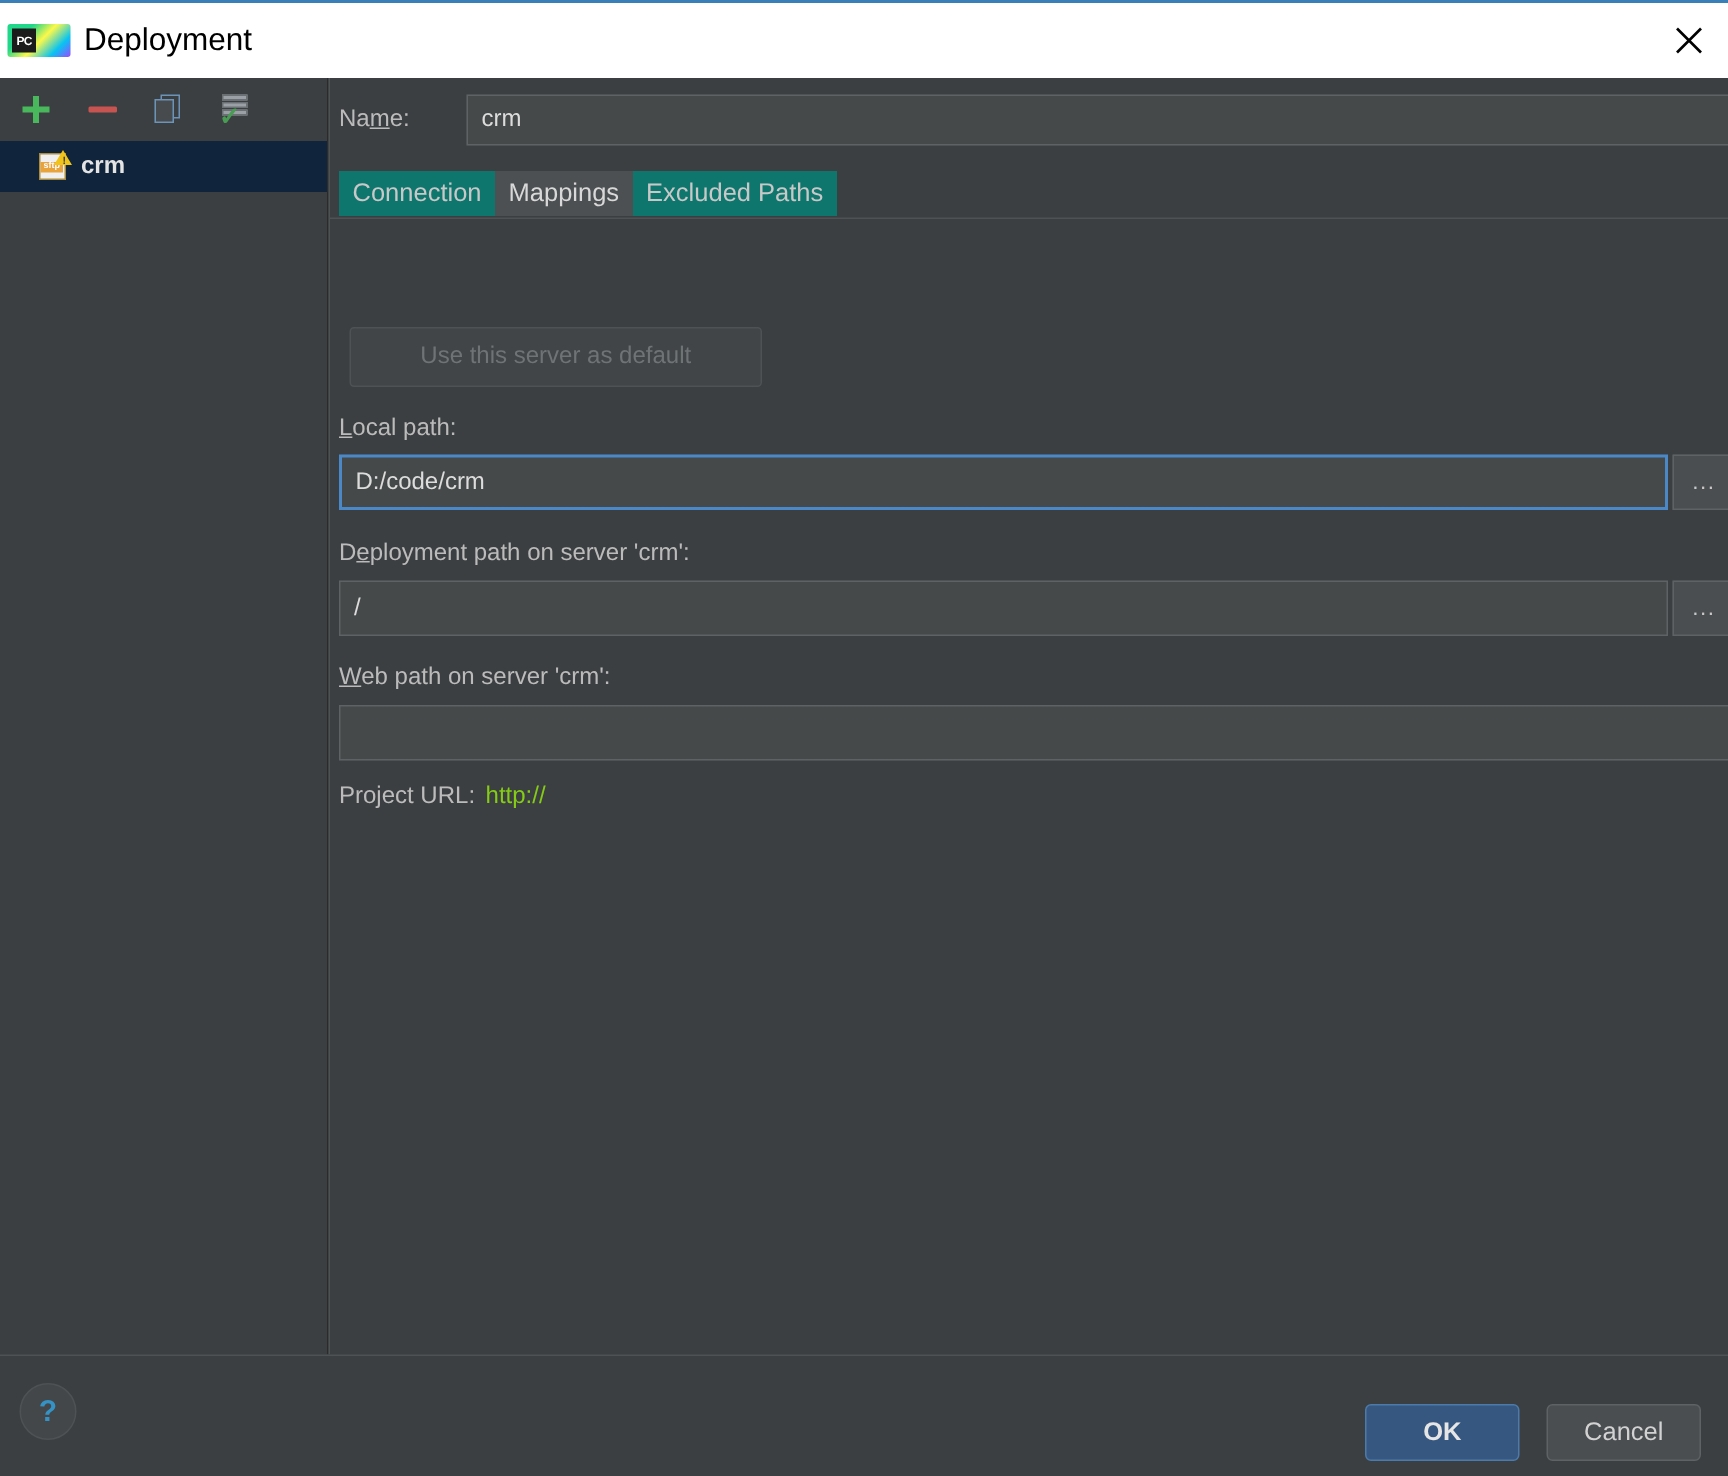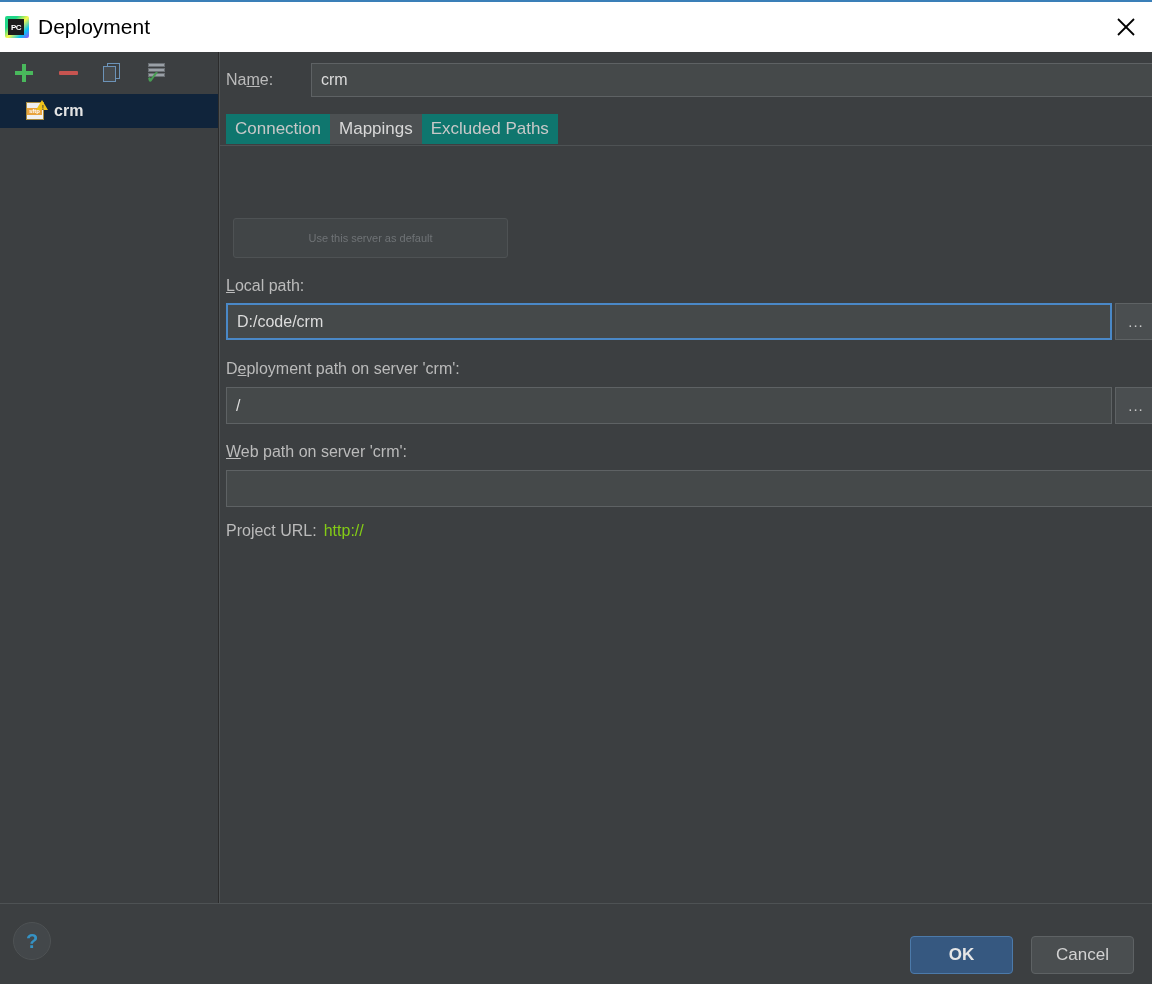--- a/index.html
+++ b/index.html
@@ -17,21 +17,21 @@
 
   
   .titlebar {
     position: absolute; left: 0; top: 0;
     width: 1152px; height: 52px;
     background: #ffffff;
     border-top: 2px solid #3a7fb8;
     display: flex; align-items: center;
   }
   .pc-logo {
-    width: 24px; height: 22px;
+    width: 42px; height: 22px;
     margin-left: 5px; margin-right: 9px;
     border-radius: 2px;
     position: relative;
     background: linear-gradient(135deg,#21d789 0%,#21d789 28%,#fcf84a 52%,#07c3f2 78%,#9b4aff 100%);
     flex: 0 0 auto;
   }
   .pc-logo .inner {
     position: absolute; left: 3px; top: 3px;
     width: 16px; height: 16px;
     background: #1b1b1b;
@@ -205,21 +205,21 @@
   .content {
     position: absolute; left: 0; top: 94px;
     width: 932px; height: 757px;
   }
 
   .btn {
     background: #4a4e50;
     border: 1px solid #5e6264;
     border-radius: 3px;
     color: #d2d2d2;
-    font-size: 11px;
+    font-size: 16px;
     font-family: "Liberation Sans", sans-serif;
     cursor: pointer;
     outline: none;
   }
   .btn.disabled {
     color: #6f7376;
     border-color: #4e5254;
     background: #414547;
     cursor: default;
   }

